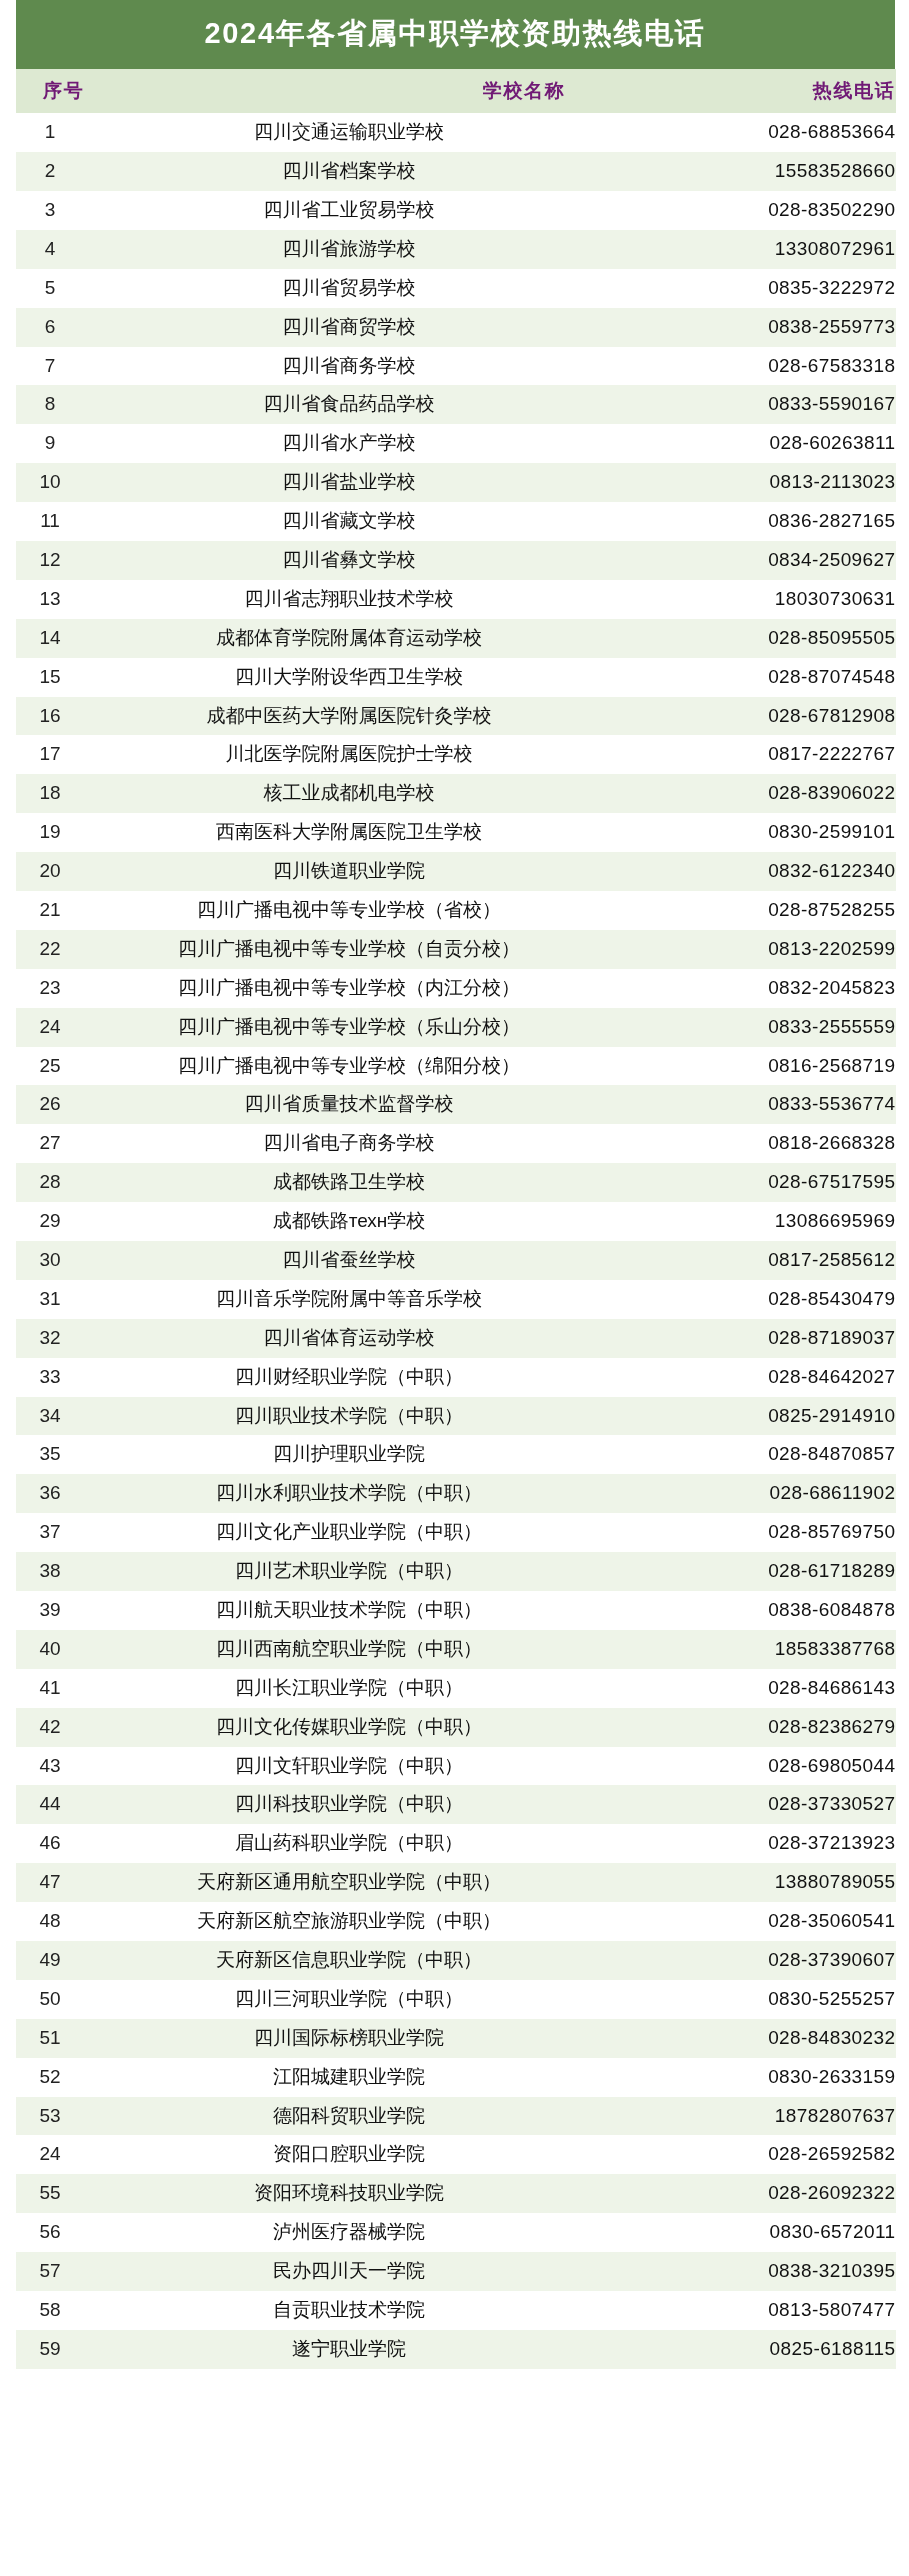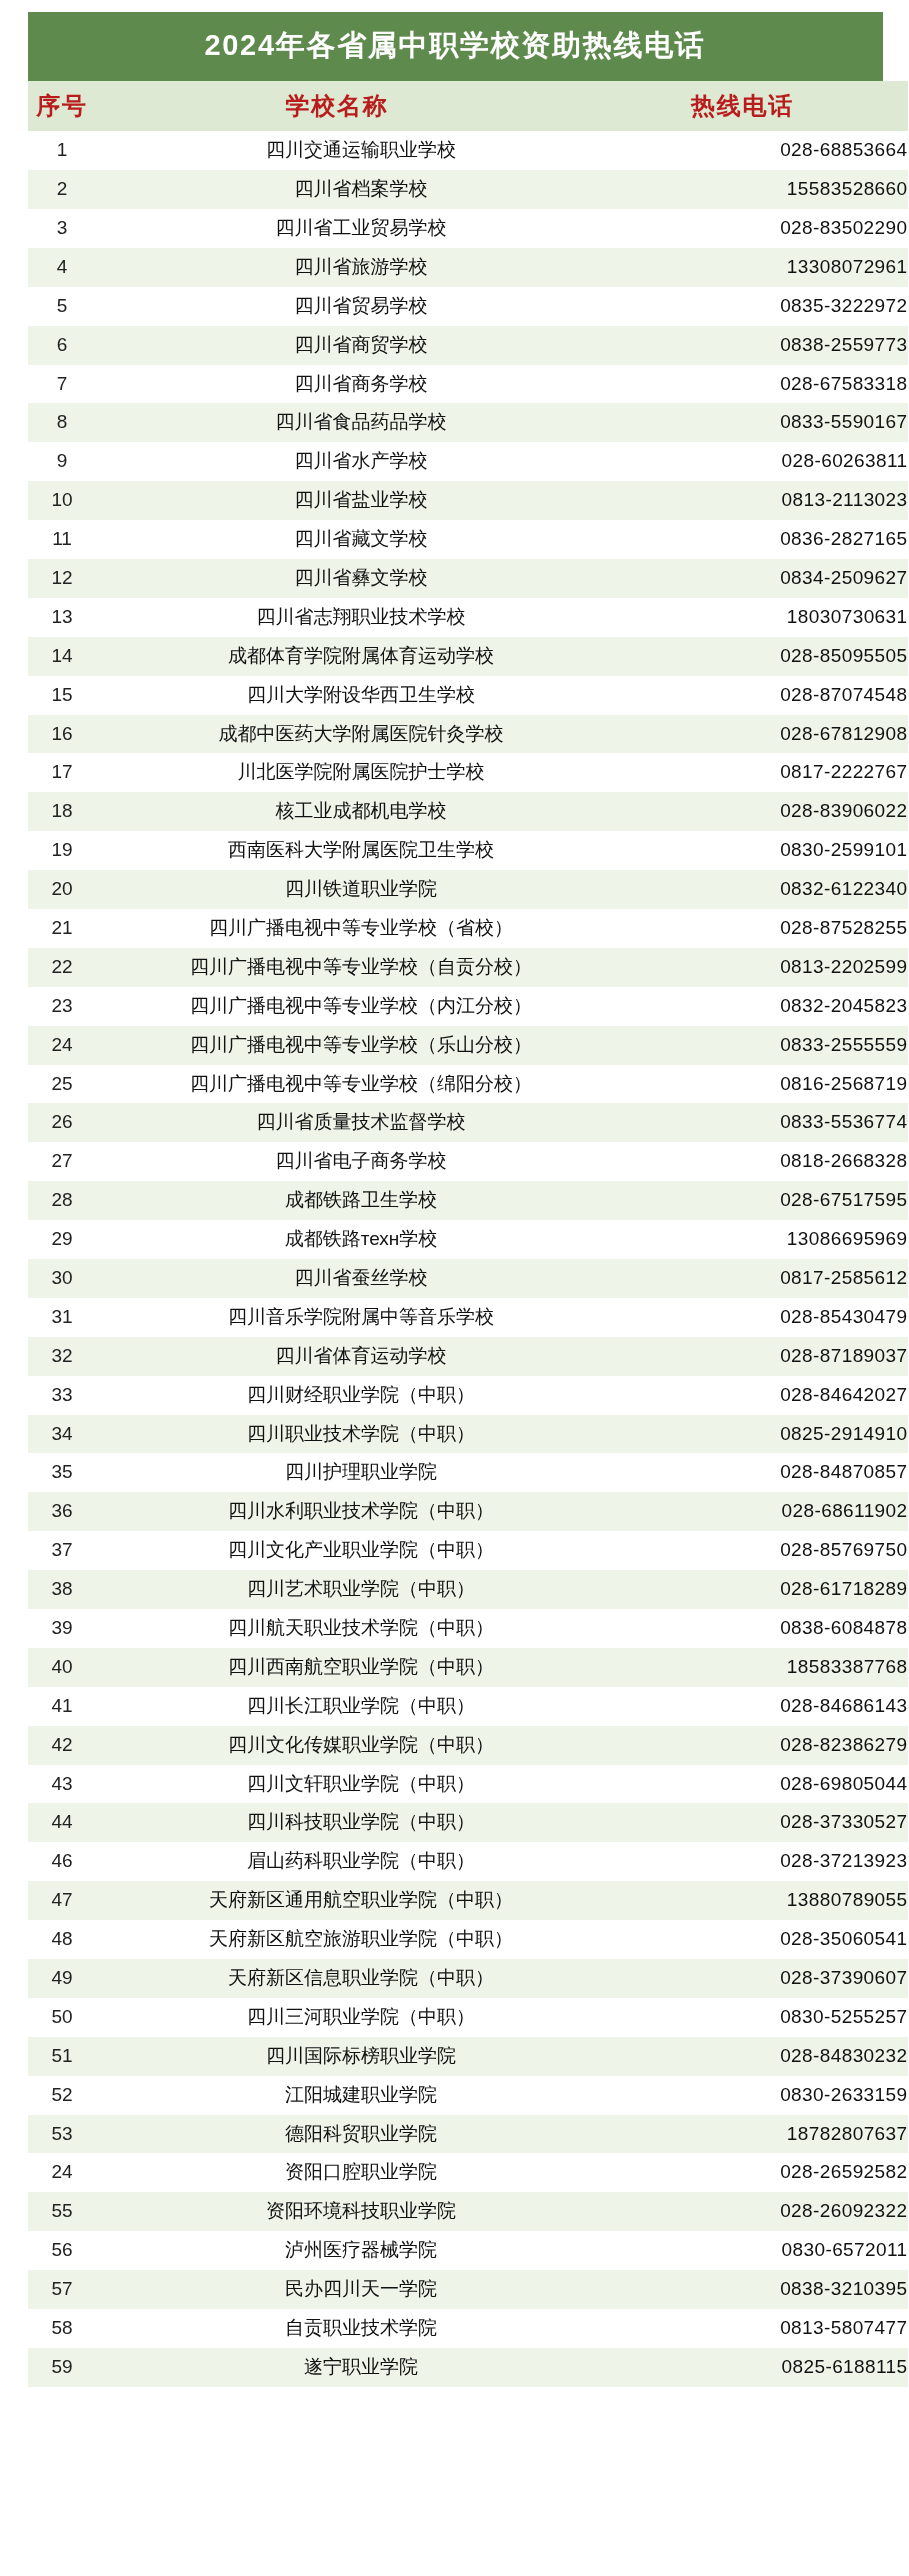--- a/index.html
+++ b/index.html
@@ -7,21 +7,21 @@
     padding: 0;
     background: #ffffff;
   }
   body {
     width: 910px;
     font-family: "Liberation Sans", "DejaVu Sans", sans-serif;
   }
   .page {
     width: 910px;
     box-sizing: border-box;
-    padding: 12px;
+    padding: 0;
     background: #ffffff;
   }
   .title-bar {
     background: #5f8a4e;
     color: #ffffff;
     text-align: center;
     font-size: 29px;
     font-weight: bold;
     letter-spacing: 1.7px;
     padding: 13.7px 0 15.5px 0;
@@ -31,27 +31,27 @@
     border-collapse: collapse;
     width: calc(100% - 31px);
     margin: 0 15.5px;
     table-layout: fixed;
   }
   table.hotline col.c-idx   { width: 69px; }
   table.hotline col.c-name  { width: 481px; }
   table.hotline col.c-phone { width: 330px; }
   table.hotline th {
     background: #dde9d2;
-    color: #b91c1c;
-    font-size: 24px;
+    color: #701a75;
+    font-size: 19px;
     font-weight: bold;
     letter-spacing: 1.7px;
     padding: 8.6px 0 9.4px 0;
     border: none;
-    text-align: center;
+    text-align: right;
   }
   table.hotline td {
     font-size: 19px;
     color: #111111;
     padding: 6px 0 6.9px 0;
     border: none;
     vertical-align: middle;
   }
   table.hotline td.idx {
     text-align: center;

